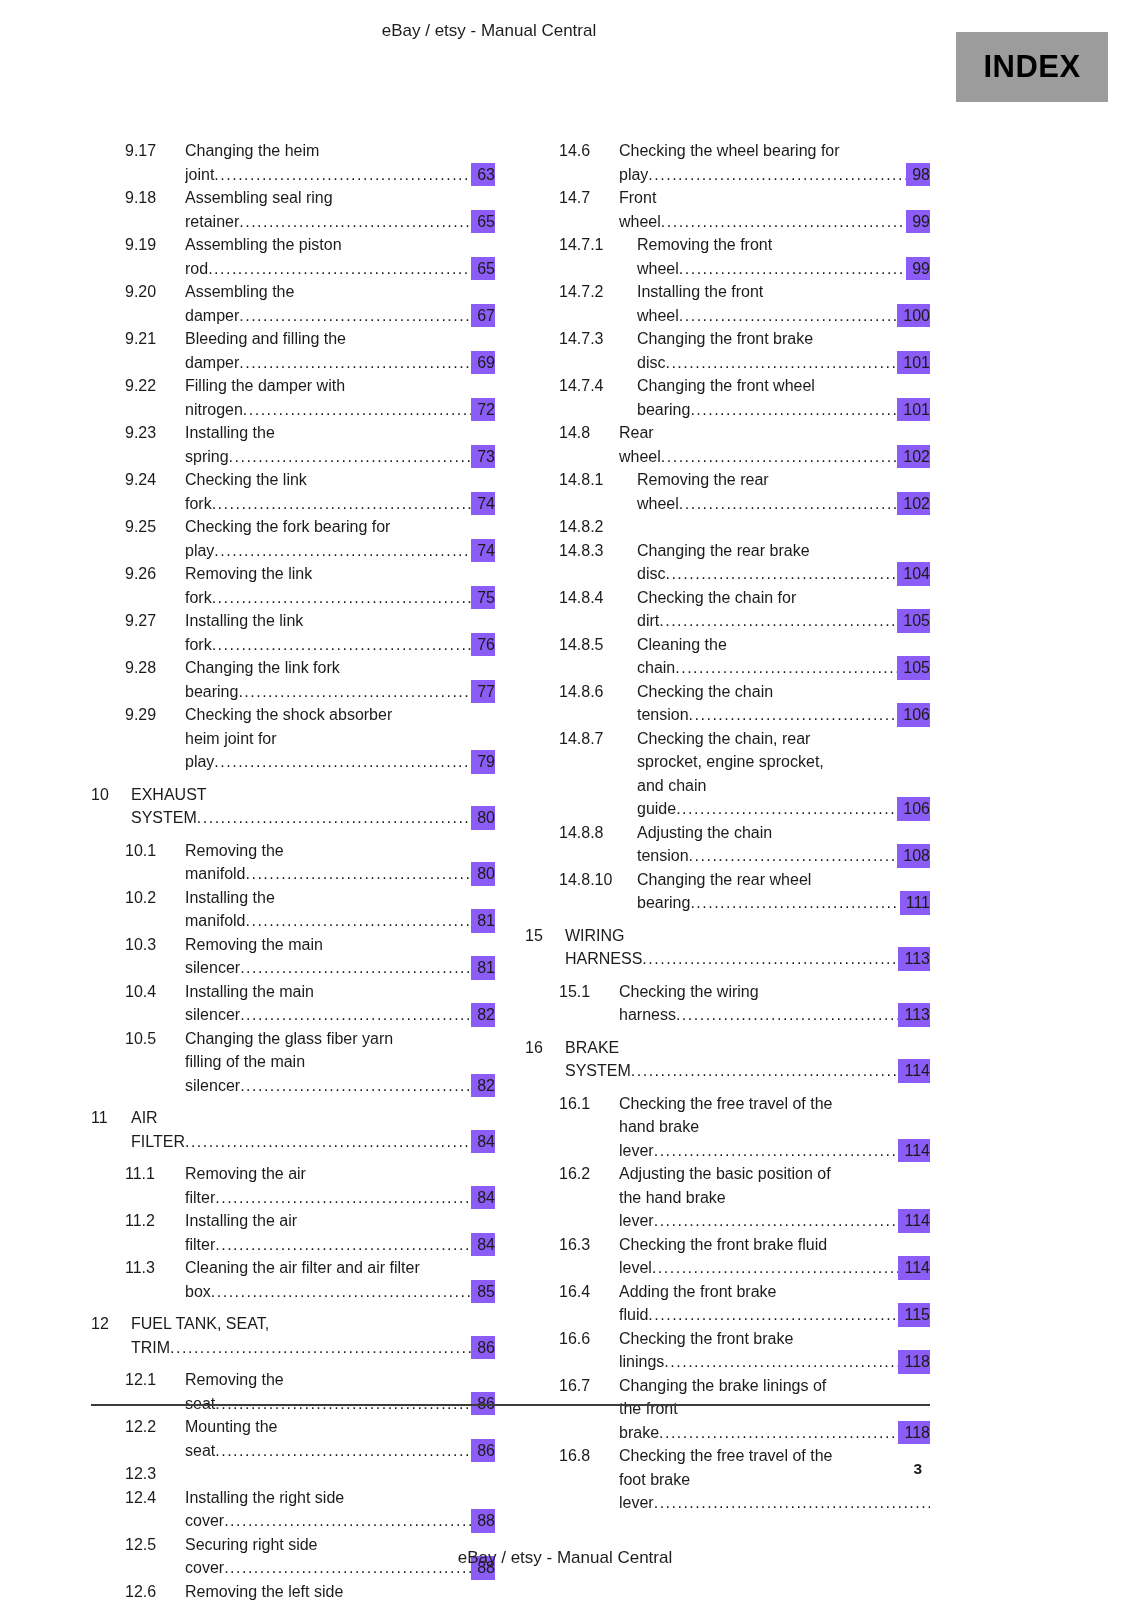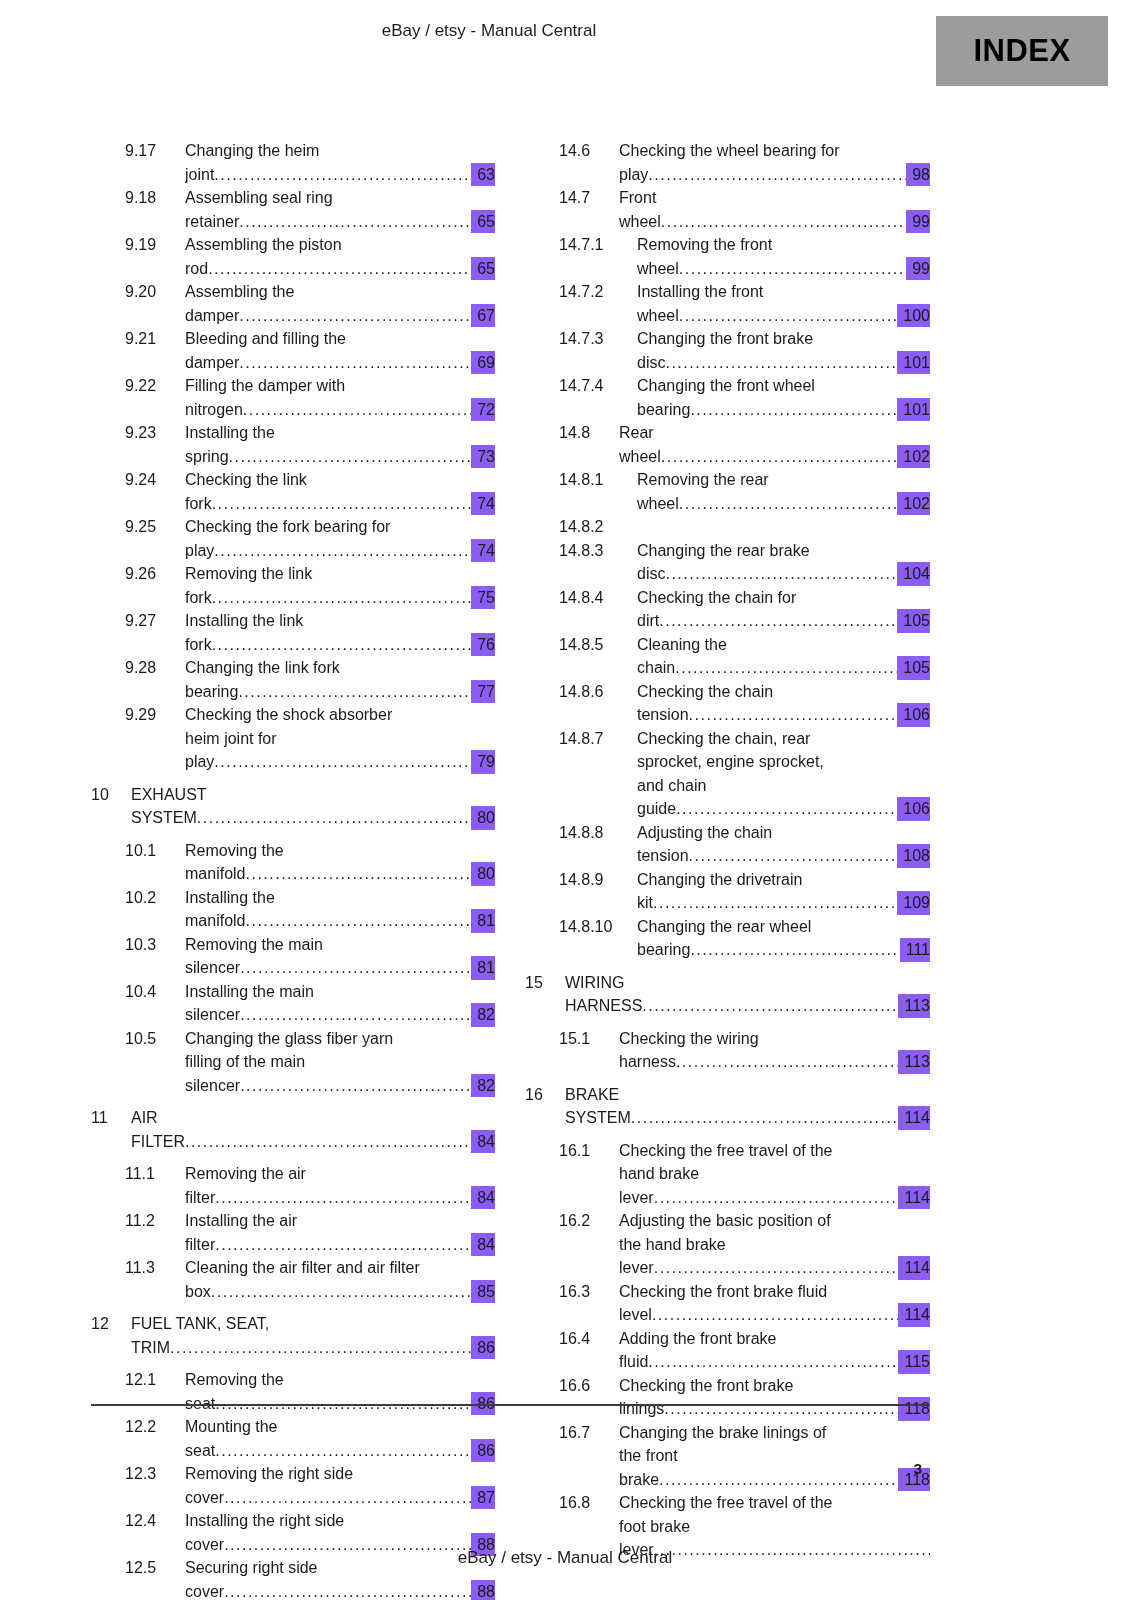--- a/index.html
+++ b/index.html
@@ -20,23 +20,23 @@
     position: absolute;
     top: 13px;
     left: 0;
     width: 978px;           
     text-align: center;
     font-size: 17px;
     color: #1d1d1d;
   }
   .index-badge {
     position: absolute;
-    top: 8px;
+    top: 24px;
     right: 22px;
-    width: 172px;
+    width: 152px;
     height: 70px;
     background: #9c9c9c;
     color: #000000;
     font-weight: bold;
     font-size: 31px;
     letter-spacing: 0.5px;
     display: flex;
     align-items: center;
     justify-content: center;
   }
@@ -228,21 +228,20 @@
         <div class="entry lvl2">
           <span class="num">12.1</span>
           <span class="body"><span class="text">Removing the seat</span><span class="pageno">86</span></span>
         </div>
         <div class="entry lvl2">
           <span class="num">12.2</span>
           <span class="body"><span class="text">Mounting the seat</span><span class="pageno">86</span></span>
         </div>
         <div class="entry lvl2">
           <span class="num">12.3</span>
-          <span class="body"><span class="text">Removing the right side cover</span><span class="pageno">87</span></span>
         </div>
         <div class="entry lvl2">
           <span class="num">12.4</span>
           <span class="body"><span class="text">Installing the right side cover</span><span class="pageno">88</span></span>
         </div>
         <div class="entry lvl2">
           <span class="num">12.5</span>
           <span class="body"><span class="text">Securing right side cover</span><span class="pageno">88</span></span>
         </div>
         <div class="entry lvl2">
@@ -304,24 +303,20 @@
         </div>
         <div class="entry lvl3">
           <span class="num">14.8.7</span>
           <span class="body"><span class="text">Checking the chain, rear sprocket, engine sprocket, and chain guide</span><span class="pageno">106</span></span>
         </div>
         <div class="entry lvl3">
           <span class="num">14.8.8</span>
           <span class="body"><span class="text">Adjusting the chain tension</span><span class="pageno">108</span></span>
         </div>
         <div class="entry lvl3">
-          <span class="num">14.8.9</span>
-          <span class="body"><span class="text">Changing the drivetrain kit</span><span class="pageno">109</span></span>
-        </div>
-        <div class="entry lvl3">
           <span class="num">14.8.10</span>
           <span class="body"><span class="text">Changing the rear wheel bearing</span><span class="pageno">111</span></span>
         </div>
         <div class="entry lvl1">
           <span class="num">15</span>
           <span class="body"><span class="text">WIRING HARNESS</span><span class="pageno">113</span></span>
         </div>
         <div class="entry lvl2">
           <span class="num">15.1</span>
           <span class="body"><span class="text">Checking the wiring harness</span><span class="pageno">113</span></span>

